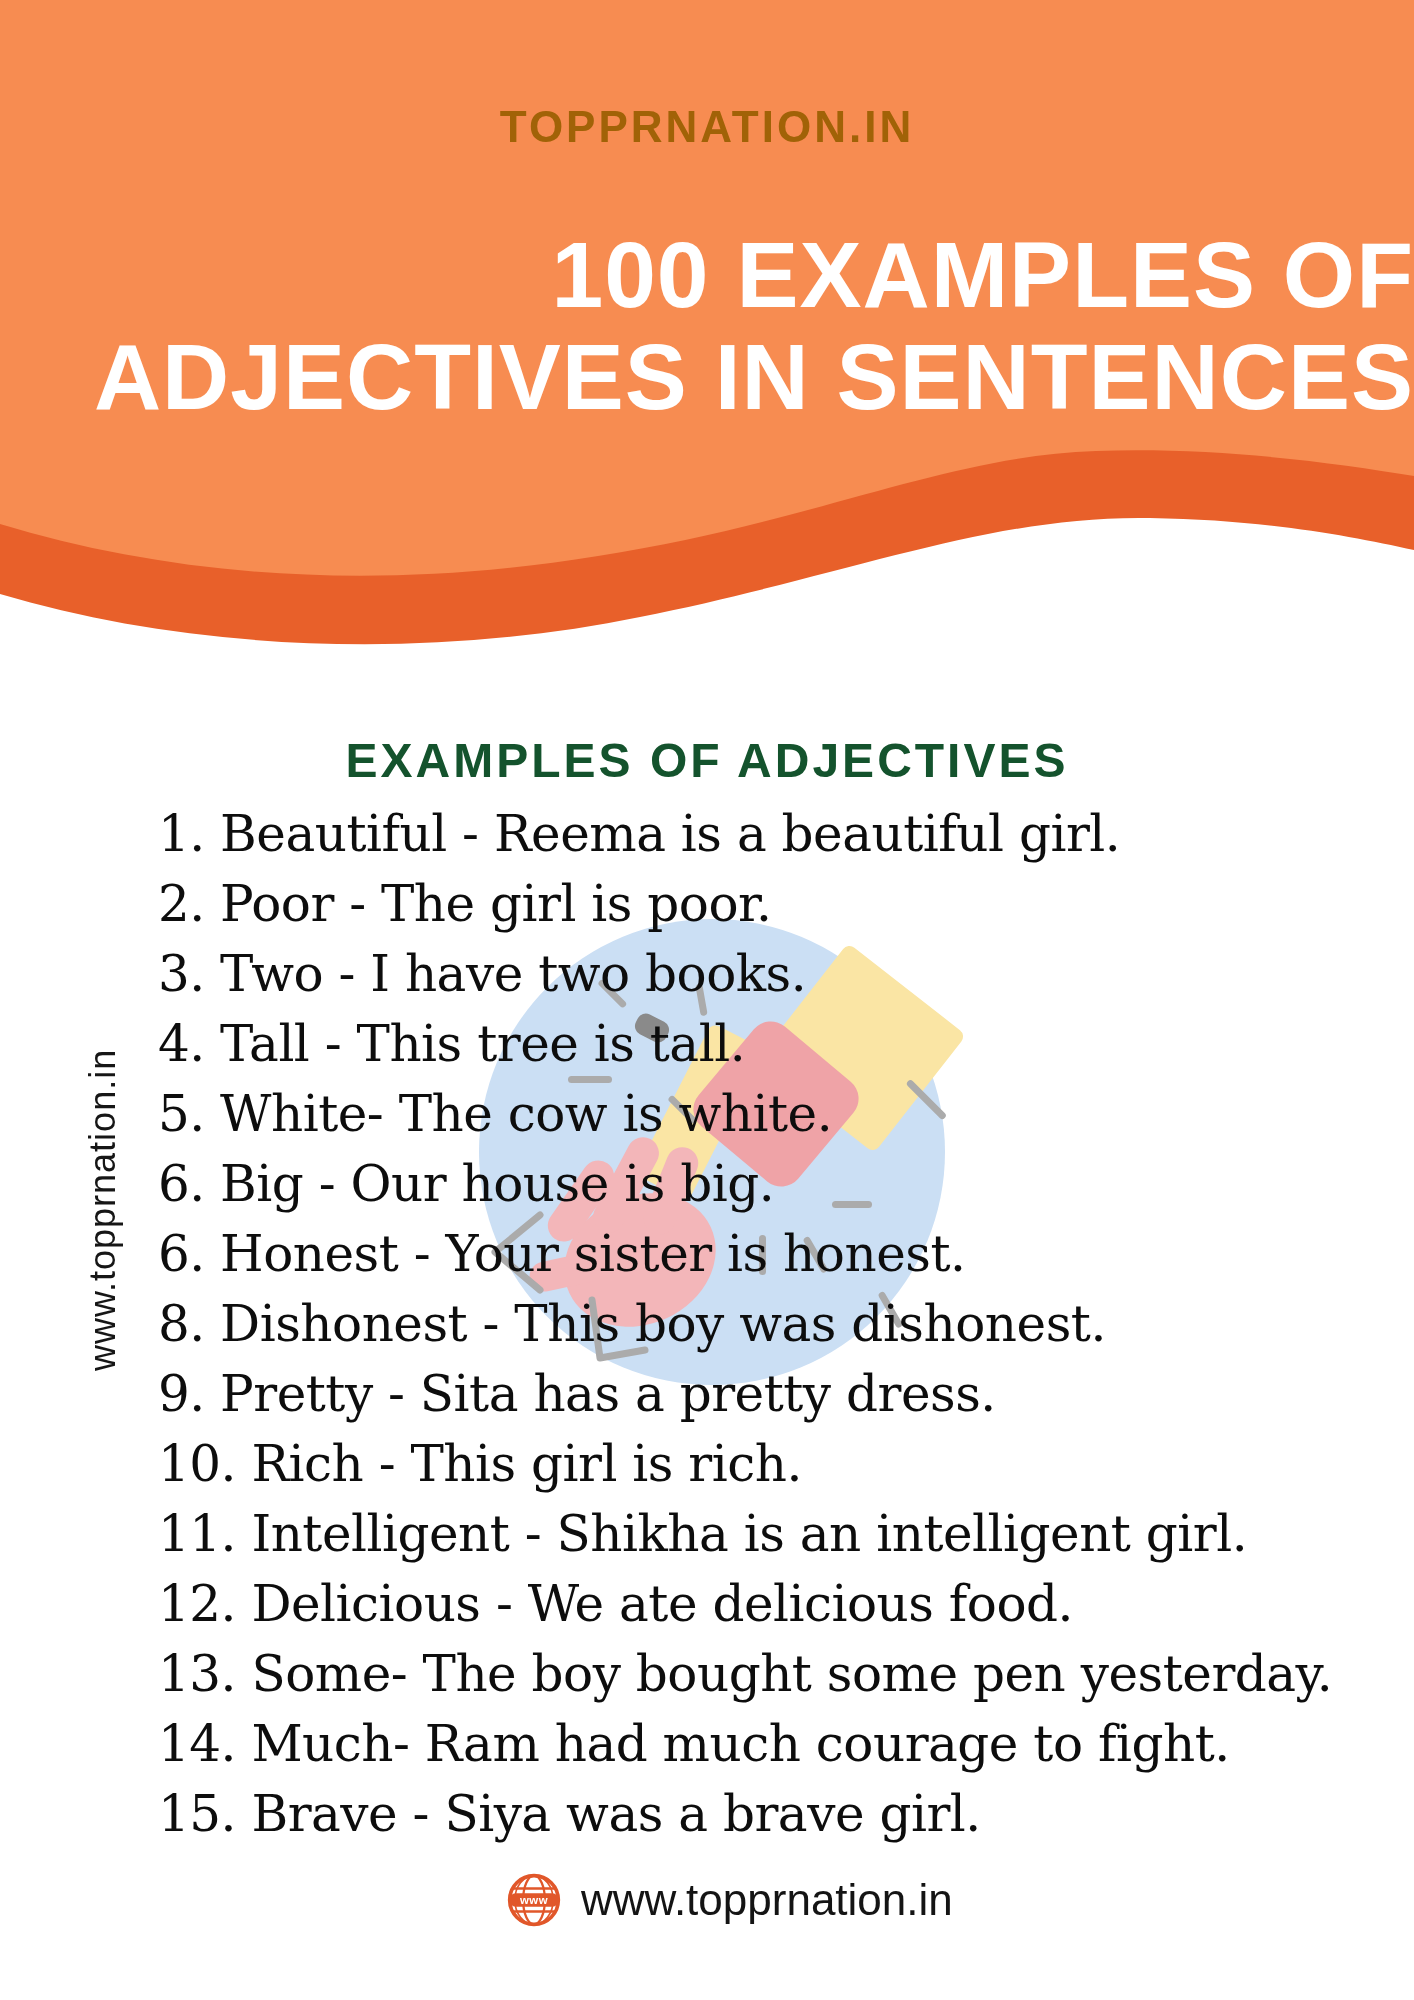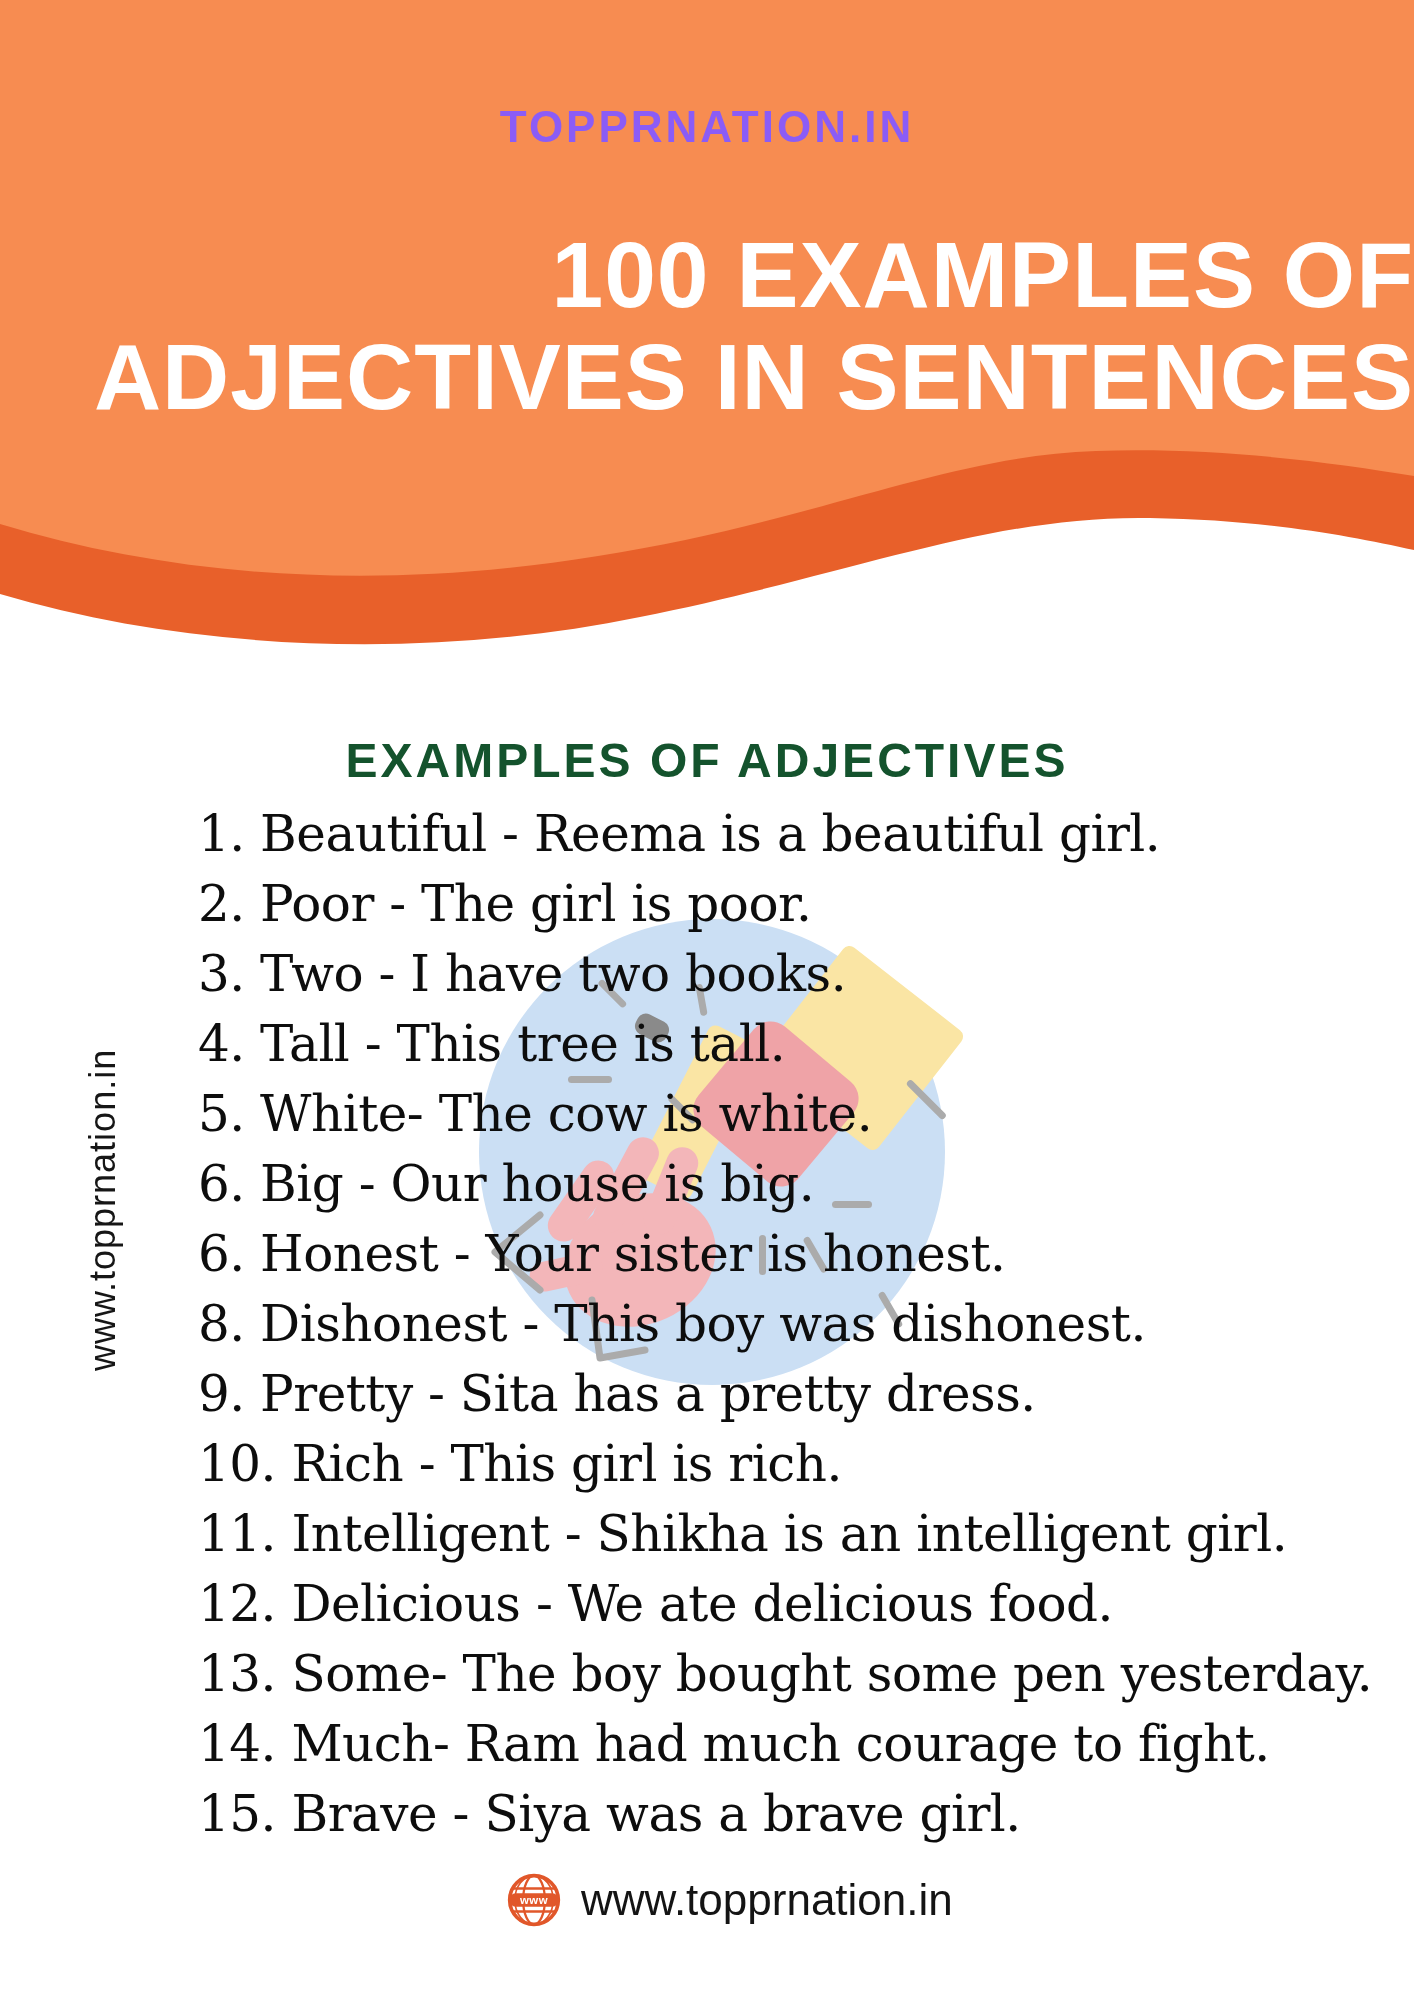--- a/index.html
+++ b/index.html
@@ -11,21 +11,21 @@
     overflow:hidden;
     font-family:"Liberation Sans",sans-serif;
   }
   
   .header-wave{position:absolute;left:0;top:0;width:1414px;height:700px;display:block;}
   .wave-dark-path{fill:var(--wave-dark,#E8602A);}
   .wave-light-path{fill:var(--wave-light,#F78C51);}
 
   .site-name{
     position:absolute;left:0;top:102px;width:100%;
-    text-align:center;color:#8b5cf6;
+    text-align:center;color:#a16207;
     font-size:44px;font-weight:700;letter-spacing:3px;line-height:50px;
   }
   .main-title{
     position:absolute;left:0;top:224px;width:100%;
     text-align:right;color:#ffffff;
     font-size:93px;font-weight:800;letter-spacing:1px;line-height:102px;
   }
   
   .watermark{position:absolute;left:455px;top:905px;width:520px;height:500px;display:block;}
   .wm-blue{fill:var(--wm-blue,#CBDFF4);}
@@ -41,21 +41,21 @@
     text-align:center;color:#14532d;
     font-size:48px;font-weight:800;letter-spacing:3px;line-height:52px;
   }
   .examples-list{
     position:absolute;left:158px;top:799px;width:1245px;
     margin:0;padding:0;list-style:none;
     font-family:"DejaVu Serif",serif;
     font-size:50px;line-height:70px;color:#0d0d0d;
     letter-spacing:-0.5px;
   }
-  .example-item{white-space:nowrap;margin-left:40px;}
+  .example-item{white-space:nowrap;}
 
   .sidebar-vertical{
     position:absolute;left:82px;top:1012px;height:395px;width:46px;
     writing-mode:vertical-rl;transform:rotate(180deg);
     font-size:36px;color:#161616;letter-spacing:1px;
     text-align:center;
   }
 
   
   .footer{

